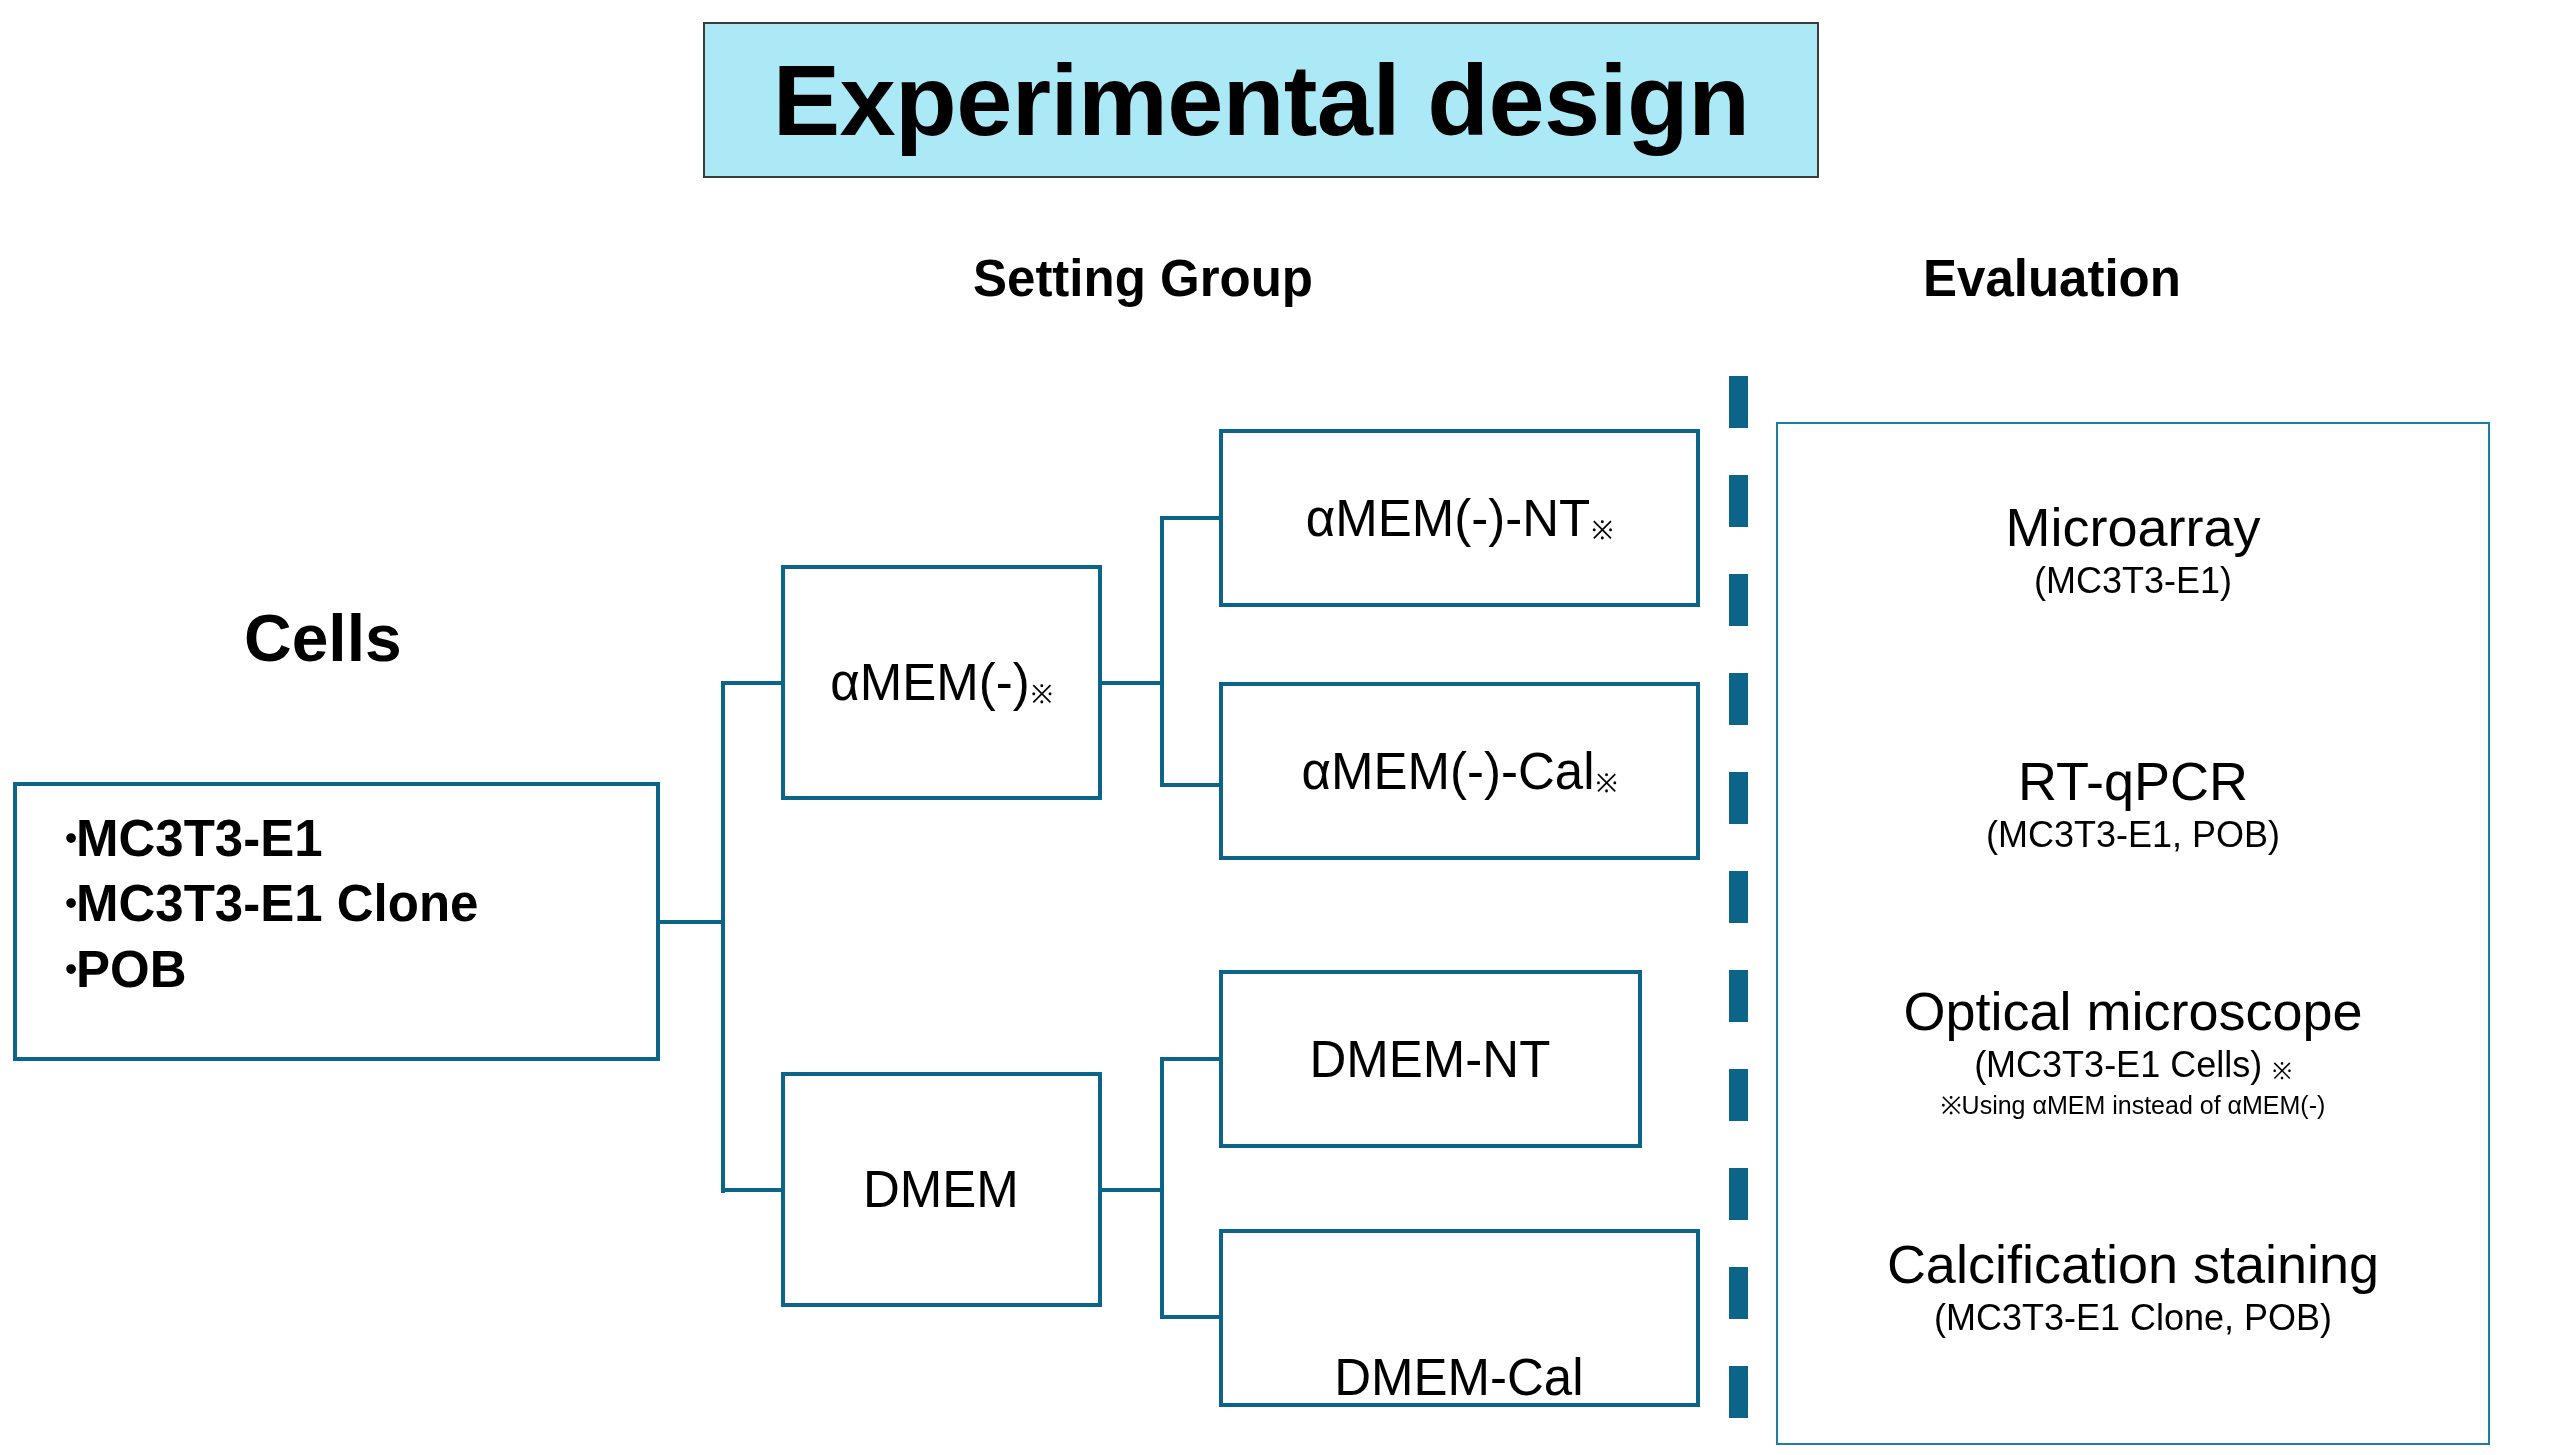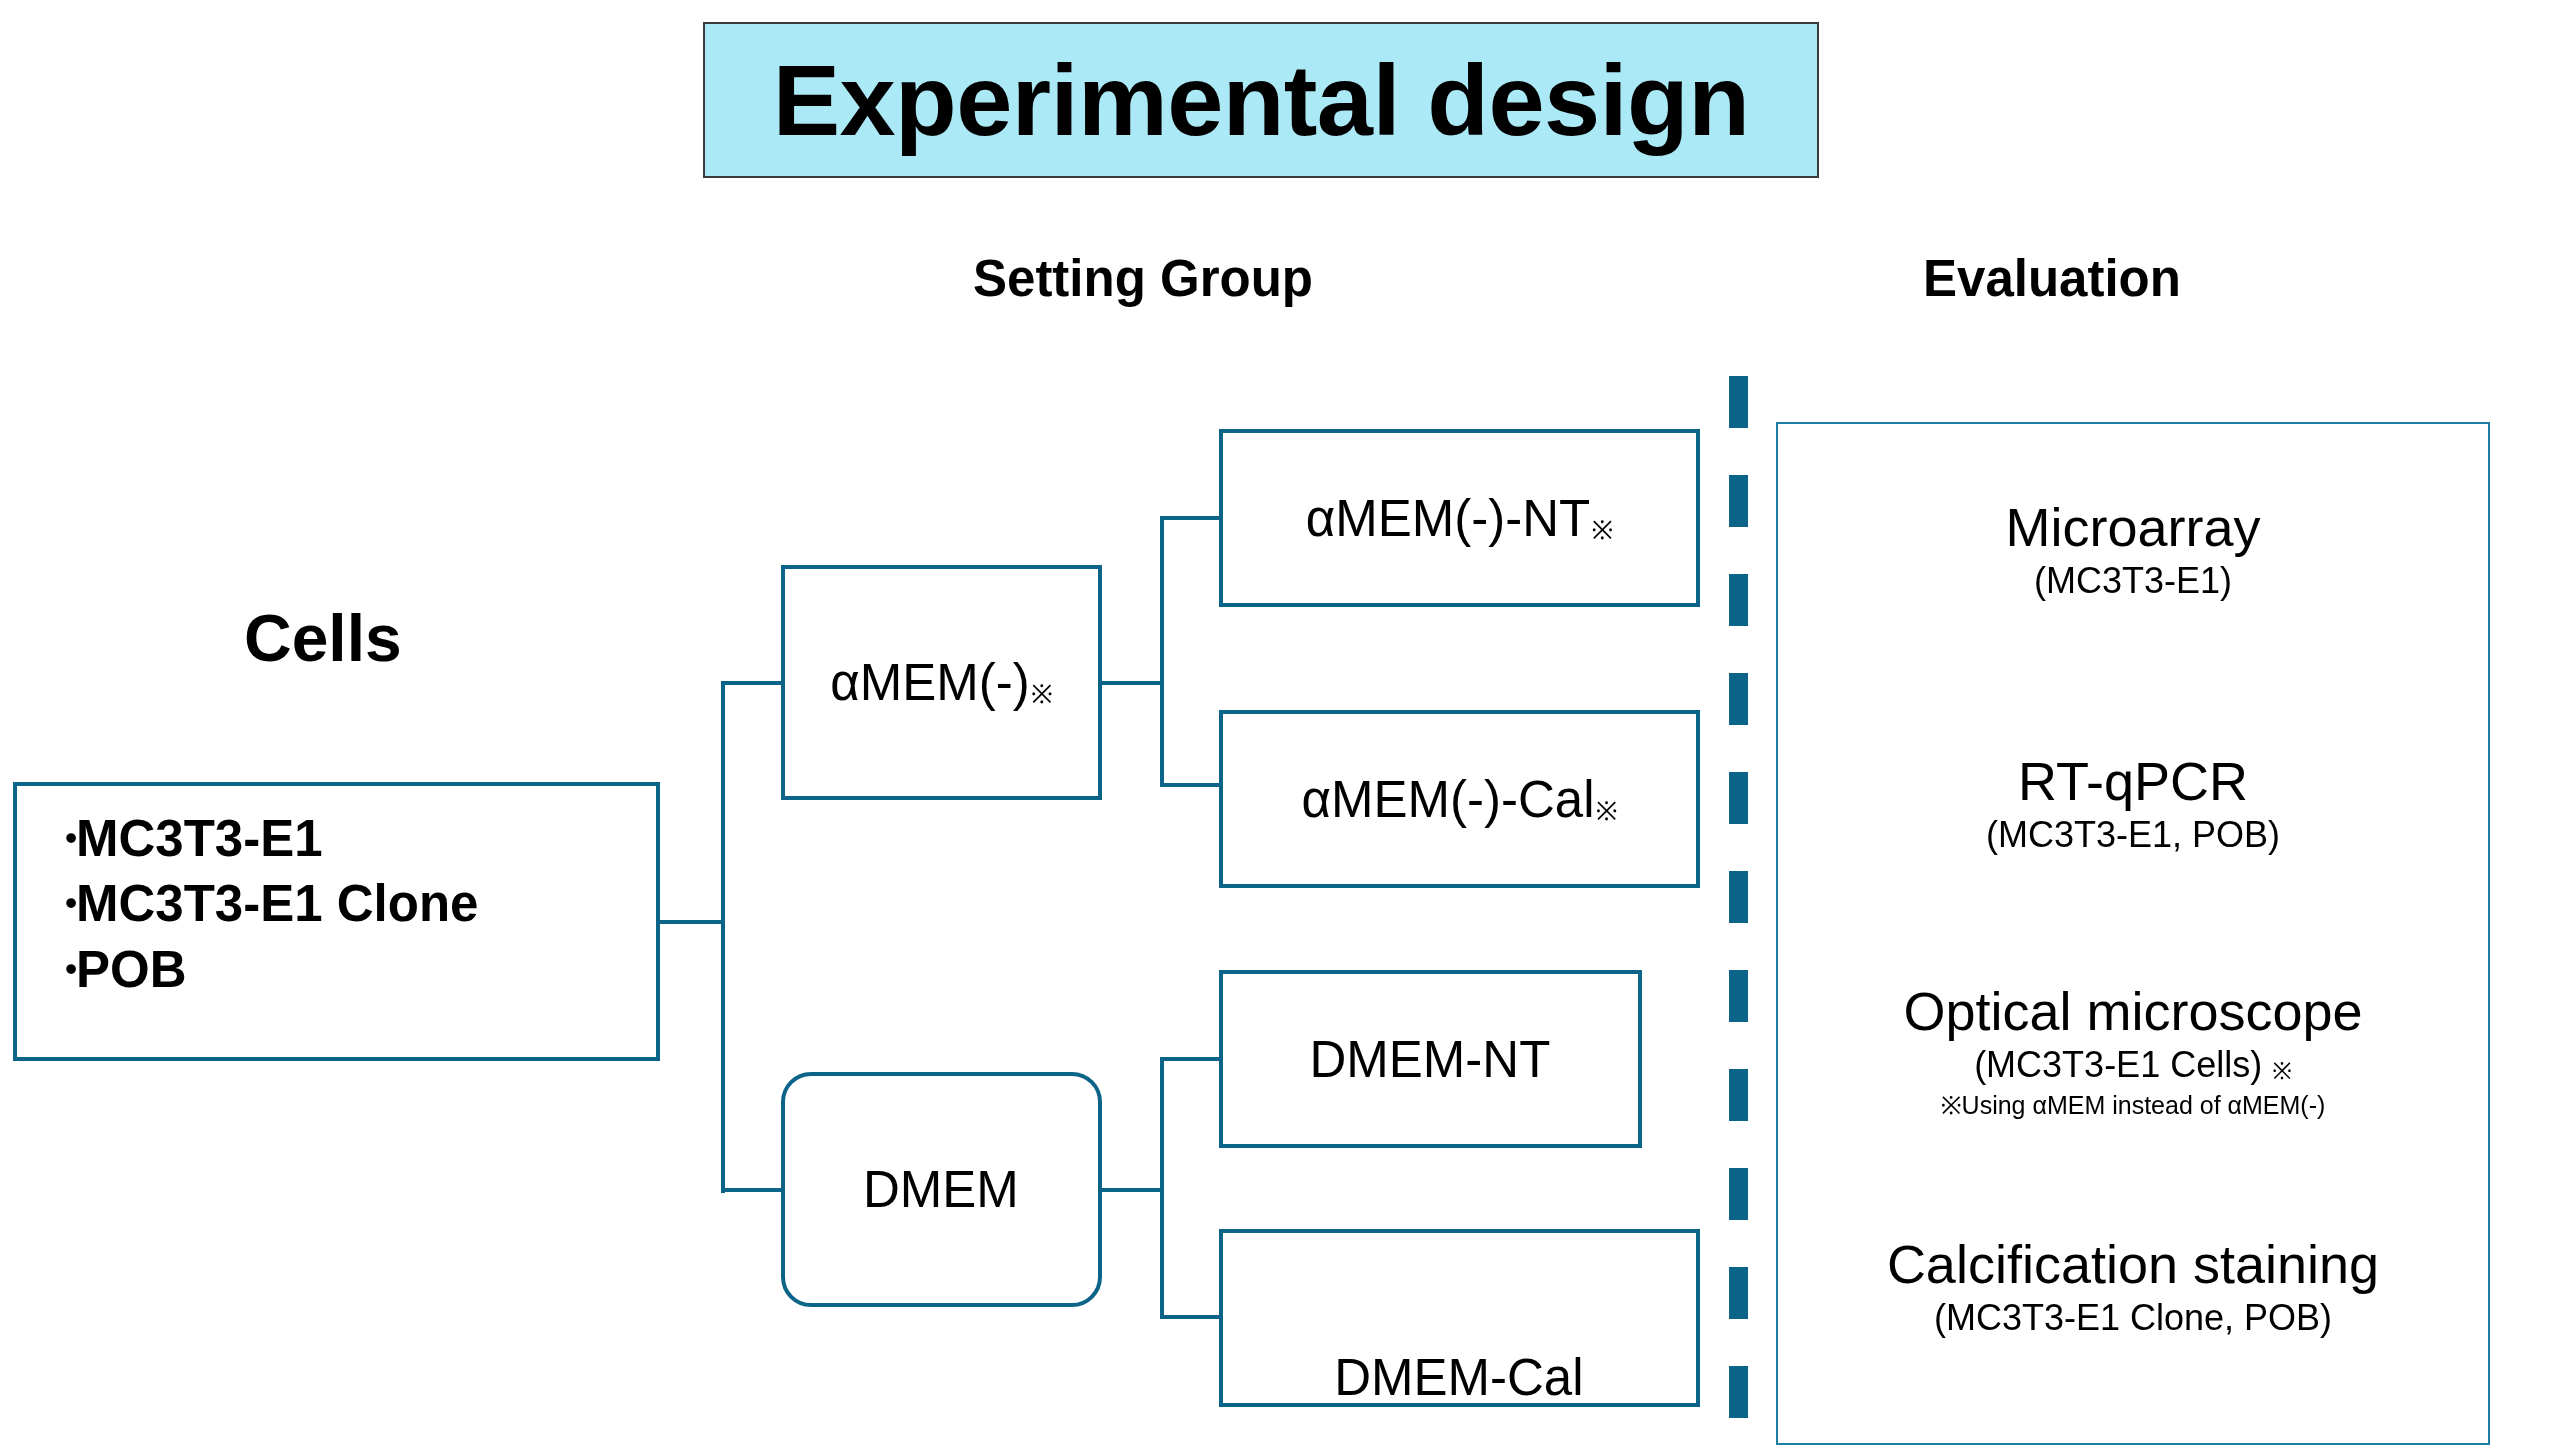--- a/index.html
+++ b/index.html
@@ -82,25 +82,25 @@
     padding-left: 28px;
   }
   .cells-bullet {
     display: inline-block;
     width: 31px;
     font-size: 51px;
   }
 
   
   #box-amem { left: 781px; top: 565px;  width: 321px; height: 235px; }
-  #box-dmem { left: 781px; top: 1072px; width: 321px; height: 235px; border-radius: 30px; }
+  #box-dmem { left: 781px; top: 1072px; width: 321px; height: 235px; }
 
   
   #box-amem-nt  { left: 1219px; top: 429px;  width: 481px; height: 178px; }
-  #box-amem-cal { left: 1219px; top: 710px; width: 481px; height: 178px; }
+  #box-amem-cal { left: 1219px; top: 682px; width: 481px; height: 178px; }
   #box-dmem-nt  { left: 1219px; top: 970px; width: 423px; height: 178px; }
   #box-dmem-cal { left: 1219px; top: 1229px; width: 481px; height: 178px; align-items: flex-end; }
 
   
   .conn {
     position: absolute;
     background: #0C6488;
   }
   .conn-h { height: 4.1px; }
   .conn-v { width: 4.1px; }

